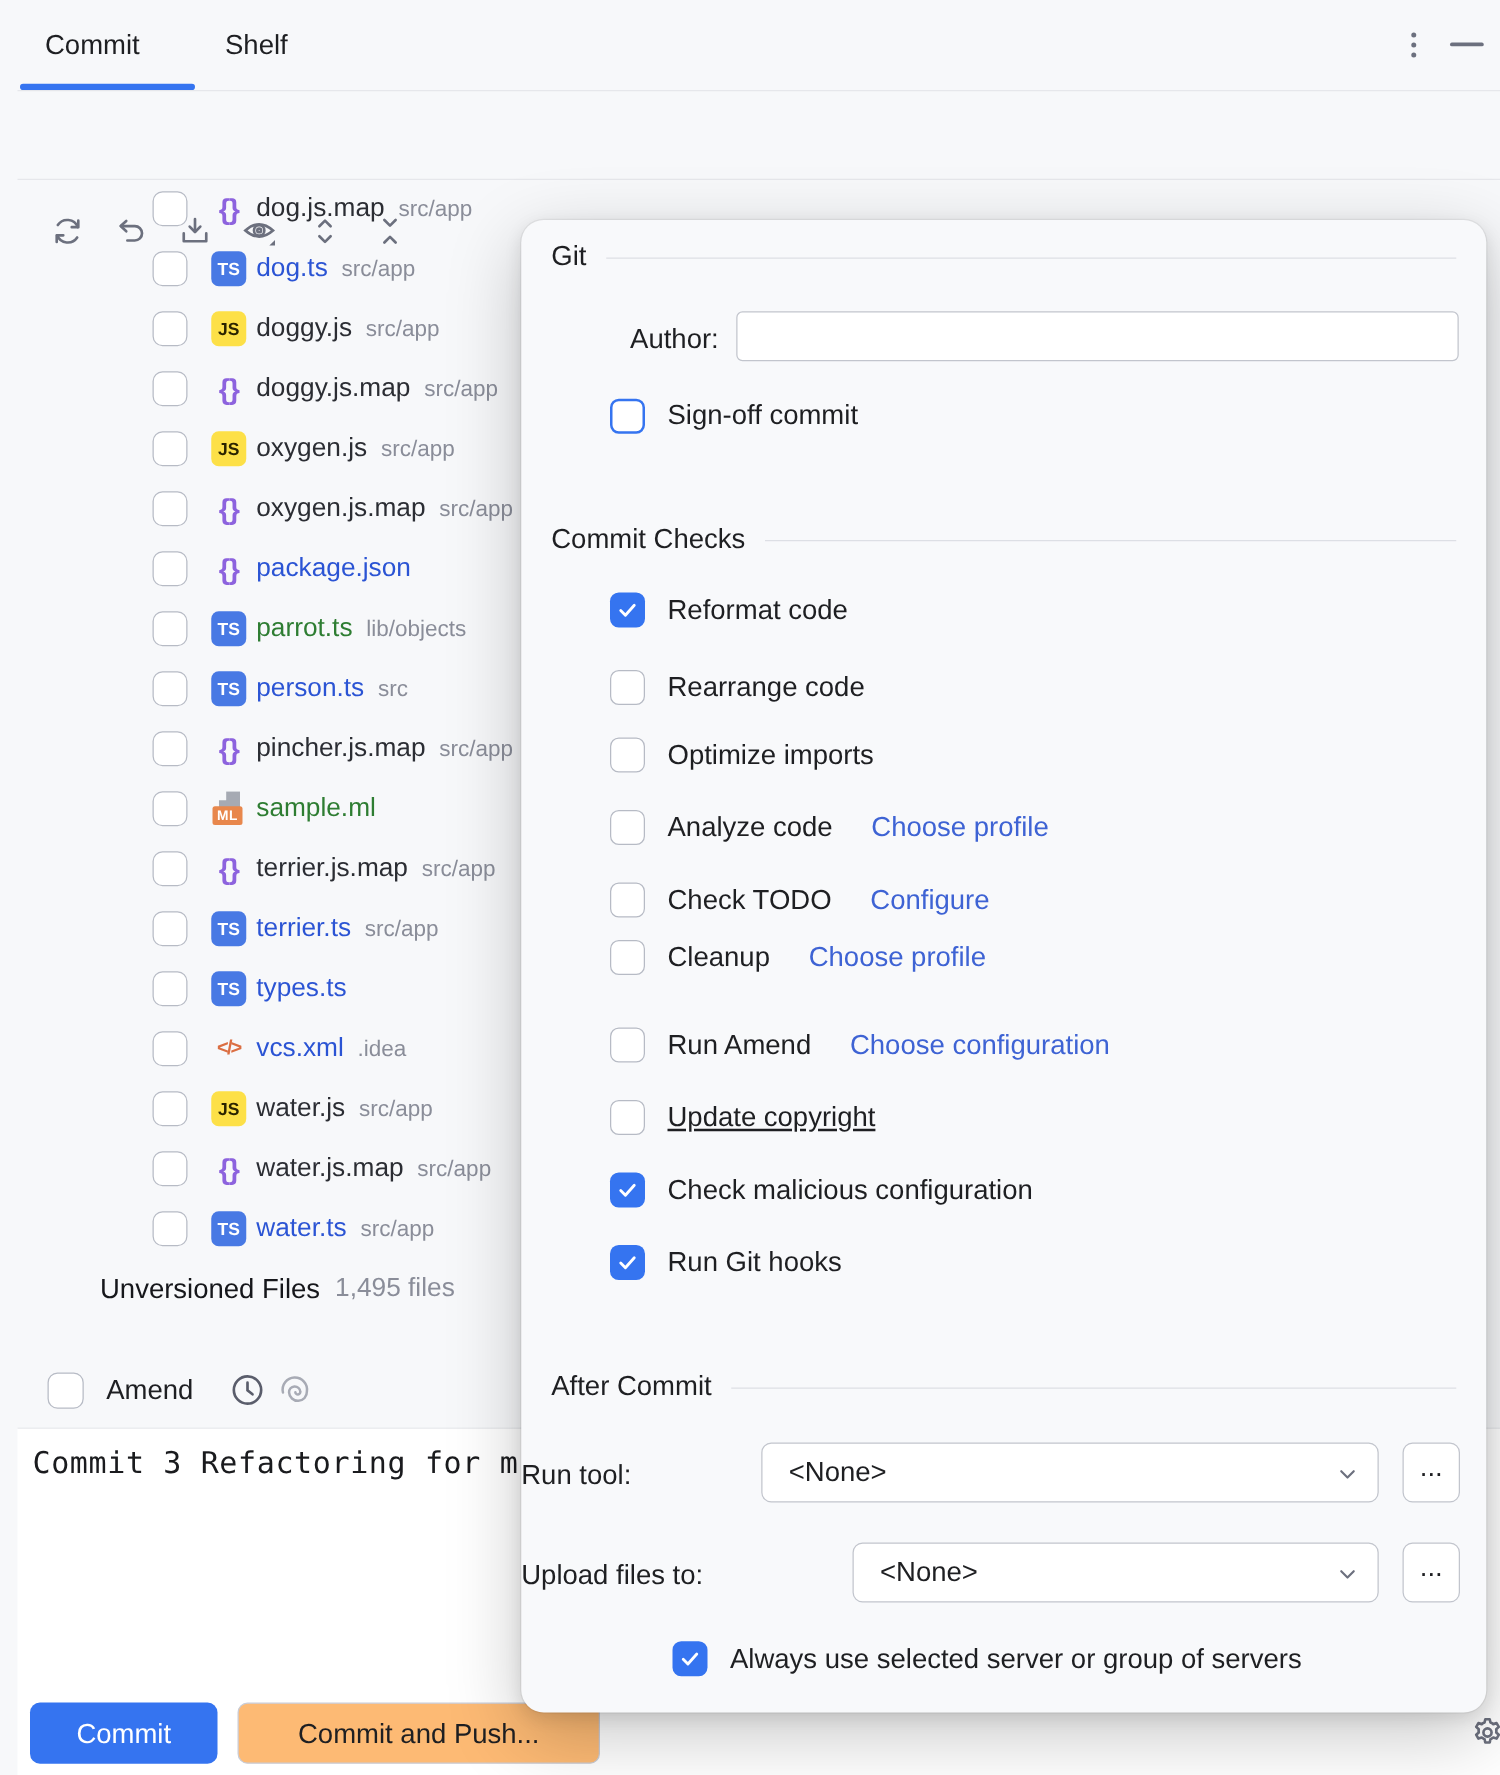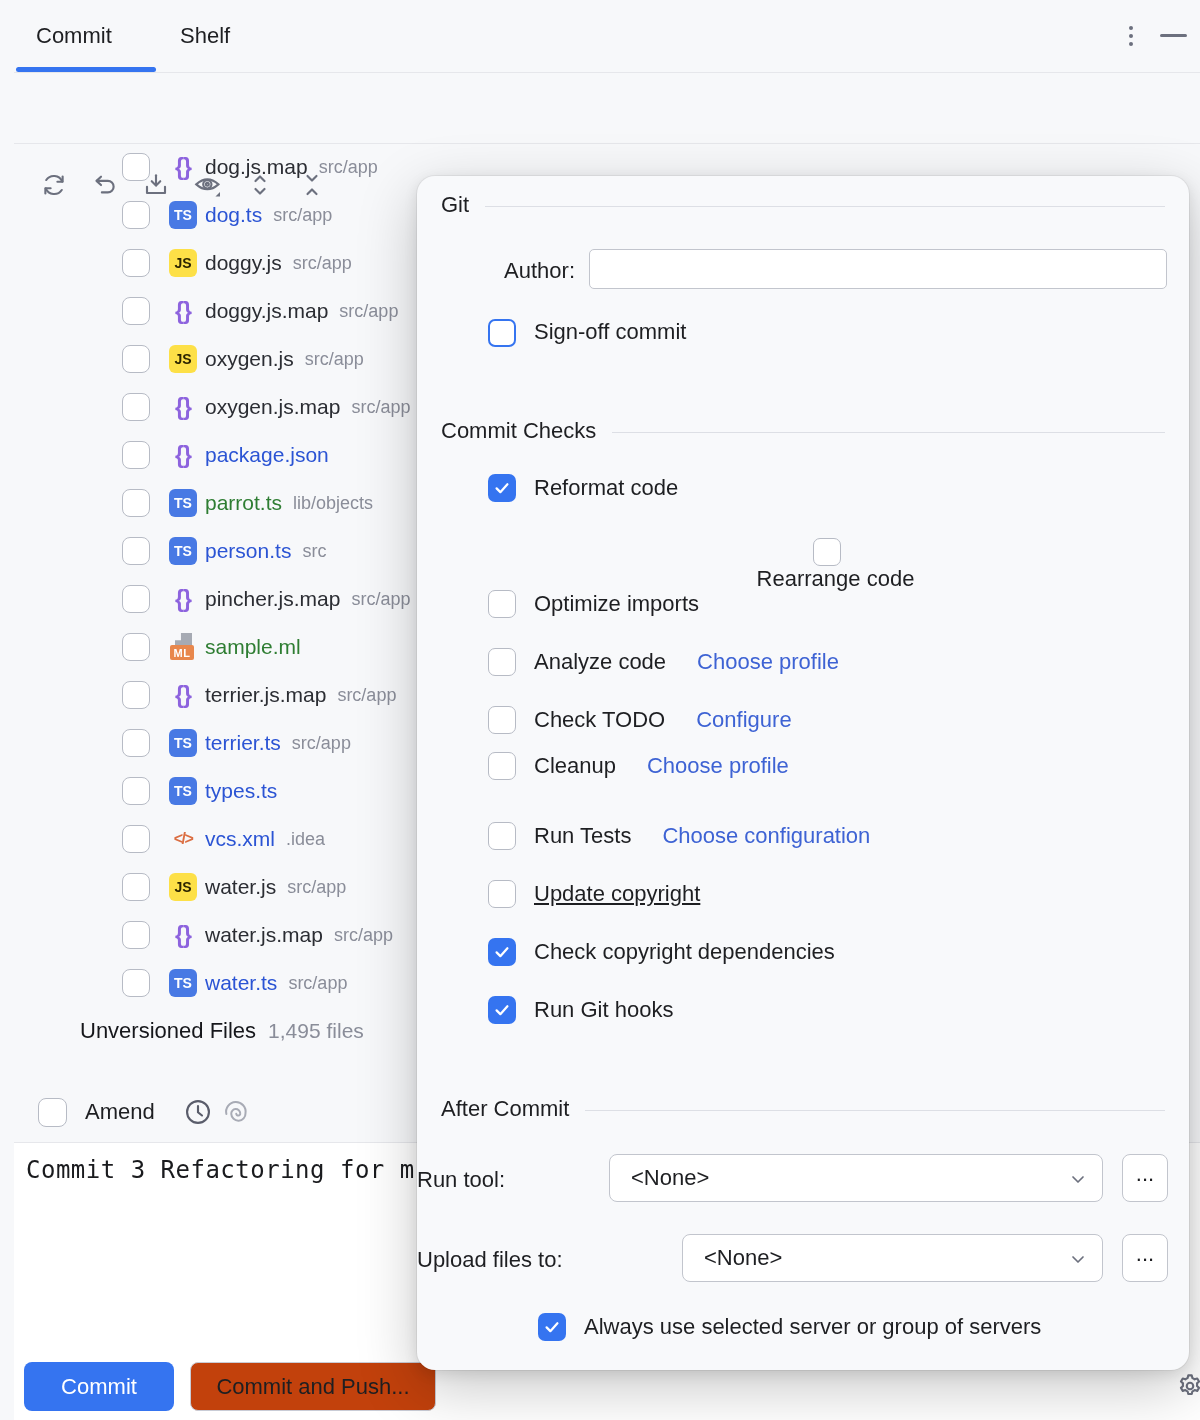--- a/index.html
+++ b/index.html
@@ -51,21 +51,21 @@
   .amend-label{margin-left:18px;font-size:22px;}
   .icon-btn{margin-left:28px;width:34px;height:34px;display:flex;align-items:center;justify-content:center;}
 
   
   .message-area{position:absolute;left:0;top:1142px;width:100%;height:278px;background:#FFFFFF;border-top:1px solid #E6E7EB;}
   .message-text{position:absolute;left:12px;top:13px;font-family:"DejaVu Sans Mono",monospace;font-size:24px;letter-spacing:.5px;color:#1A1B1E;white-space:pre;}
 
   
   .commit-btn{position:absolute;left:10px;top:1362px;width:150px;height:49px;background:#3574F0;border-radius:8px;
               display:flex;align-items:center;justify-content:center;color:#fff;font-size:22px;}
-  .push-btn{position:absolute;left:176px;top:1362px;width:246px;height:49px;background:#c2410c;border:1px solid #C9CCD6;
+  .push-btn{position:absolute;left:176px;top:1362px;width:290px;height:49px;background:#fdba74;border:1px solid #C9CCD6;
             border-radius:8px;box-sizing:border-box;display:flex;align-items:center;justify-content:center;font-size:22px;color:#1E1F22;}
   .gear{position:absolute;left:1158px;top:1368px;width:36px;height:36px;display:flex;align-items:center;justify-content:center;}
   .green-mark{position:absolute;left:1186px;top:1156px;}
 
   
   .popup{position:absolute;left:403px;top:176px;width:772px;height:1194px;background:#F8F9FB;border-radius:18px;z-index:10;
          box-shadow:0 0 0 1px rgba(0,0,0,.05),0 18px 60px rgba(0,0,0,.22),0 4px 14px rgba(0,0,0,.10);}
   .sec{position:absolute;left:24px;right:24px;height:30px;display:flex;align-items:center;font-size:22px;color:#1E1F22;}
   .sec-rule{flex:1;height:1px;background:#DDDFE5;margin-left:16px;margin-top:2px;}
   .sec-git{top:14px;}
@@ -376,21 +376,21 @@
 
     <div id="checks-container">
         <div class="check-row" style="top: 288px;">
           <div class="p-cbx checked">
             <svg width="20" height="20" viewBox="0 0 24 24" fill="none" stroke="#FFFFFF" stroke-width="2.7" stroke-linecap="round" stroke-linejoin="round">
               <polyline points="5.5,12.5 10,17 18.5,7.5"></polyline>
             </svg>
           </div>
           <span class="p-label">Reformat code</span>
         </div>
-        <div class="check-row" style="top: 362px; flex-direction: column;">
+        <div class="check-row" style="top: 350px;">
           <div class="p-cbx"></div>
           <span class="p-label">Rearrange code</span>
         </div>
         <div class="check-row" style="top: 404px;">
           <div class="p-cbx"></div>
           <span class="p-label">Optimize imports</span>
         </div>
         <div class="check-row" style="top: 462px;">
           <div class="p-cbx"></div>
           <span class="p-label">Analyze code</span>
@@ -401,34 +401,34 @@
           <span class="p-label">Check TODO</span>
           <span class="p-link">Configure</span>
         </div>
         <div class="check-row" style="top: 566px;">
           <div class="p-cbx"></div>
           <span class="p-label">Cleanup</span>
           <span class="p-link">Choose profile</span>
         </div>
         <div class="check-row" style="top: 636px;">
           <div class="p-cbx"></div>
-          <span class="p-label">Run Tests</span>
+          <span class="p-label">Run Amend</span>
           <span class="p-link">Choose configuration</span>
         </div>
         <div class="check-row" style="top: 694px; text-decoration: underline;">
           <div class="p-cbx"></div>
           <span class="p-label">Update copyright</span>
         </div>
         <div class="check-row" style="top: 752px;">
           <div class="p-cbx checked">
             <svg width="20" height="20" viewBox="0 0 24 24" fill="none" stroke="#FFFFFF" stroke-width="2.7" stroke-linecap="round" stroke-linejoin="round">
               <polyline points="5.5,12.5 10,17 18.5,7.5"></polyline>
             </svg>
           </div>
-          <span class="p-label">Check copyright dependencies</span>
+          <span class="p-label">Check malicious configuration</span>
         </div>
         <div class="check-row" style="top: 810px;">
           <div class="p-cbx checked">
             <svg width="20" height="20" viewBox="0 0 24 24" fill="none" stroke="#FFFFFF" stroke-width="2.7" stroke-linecap="round" stroke-linejoin="round">
               <polyline points="5.5,12.5 10,17 18.5,7.5"></polyline>
             </svg>
           </div>
           <span class="p-label">Run Git hooks</span>
         </div>
       </div>

